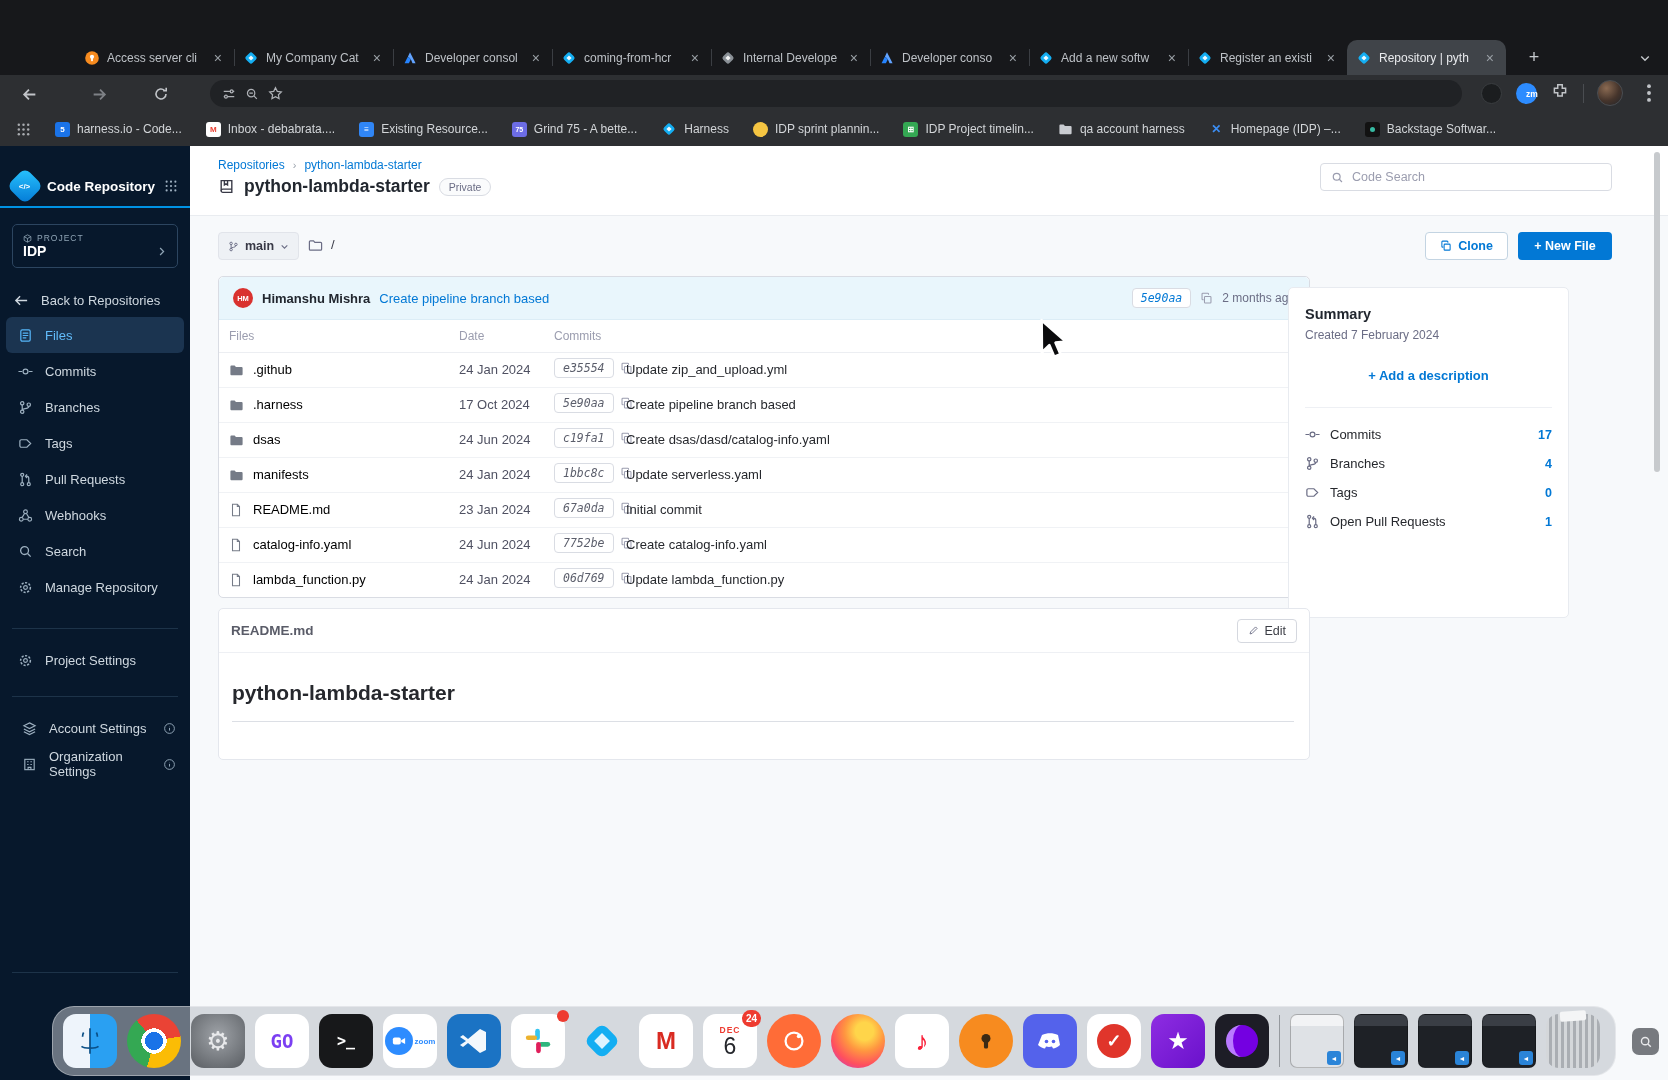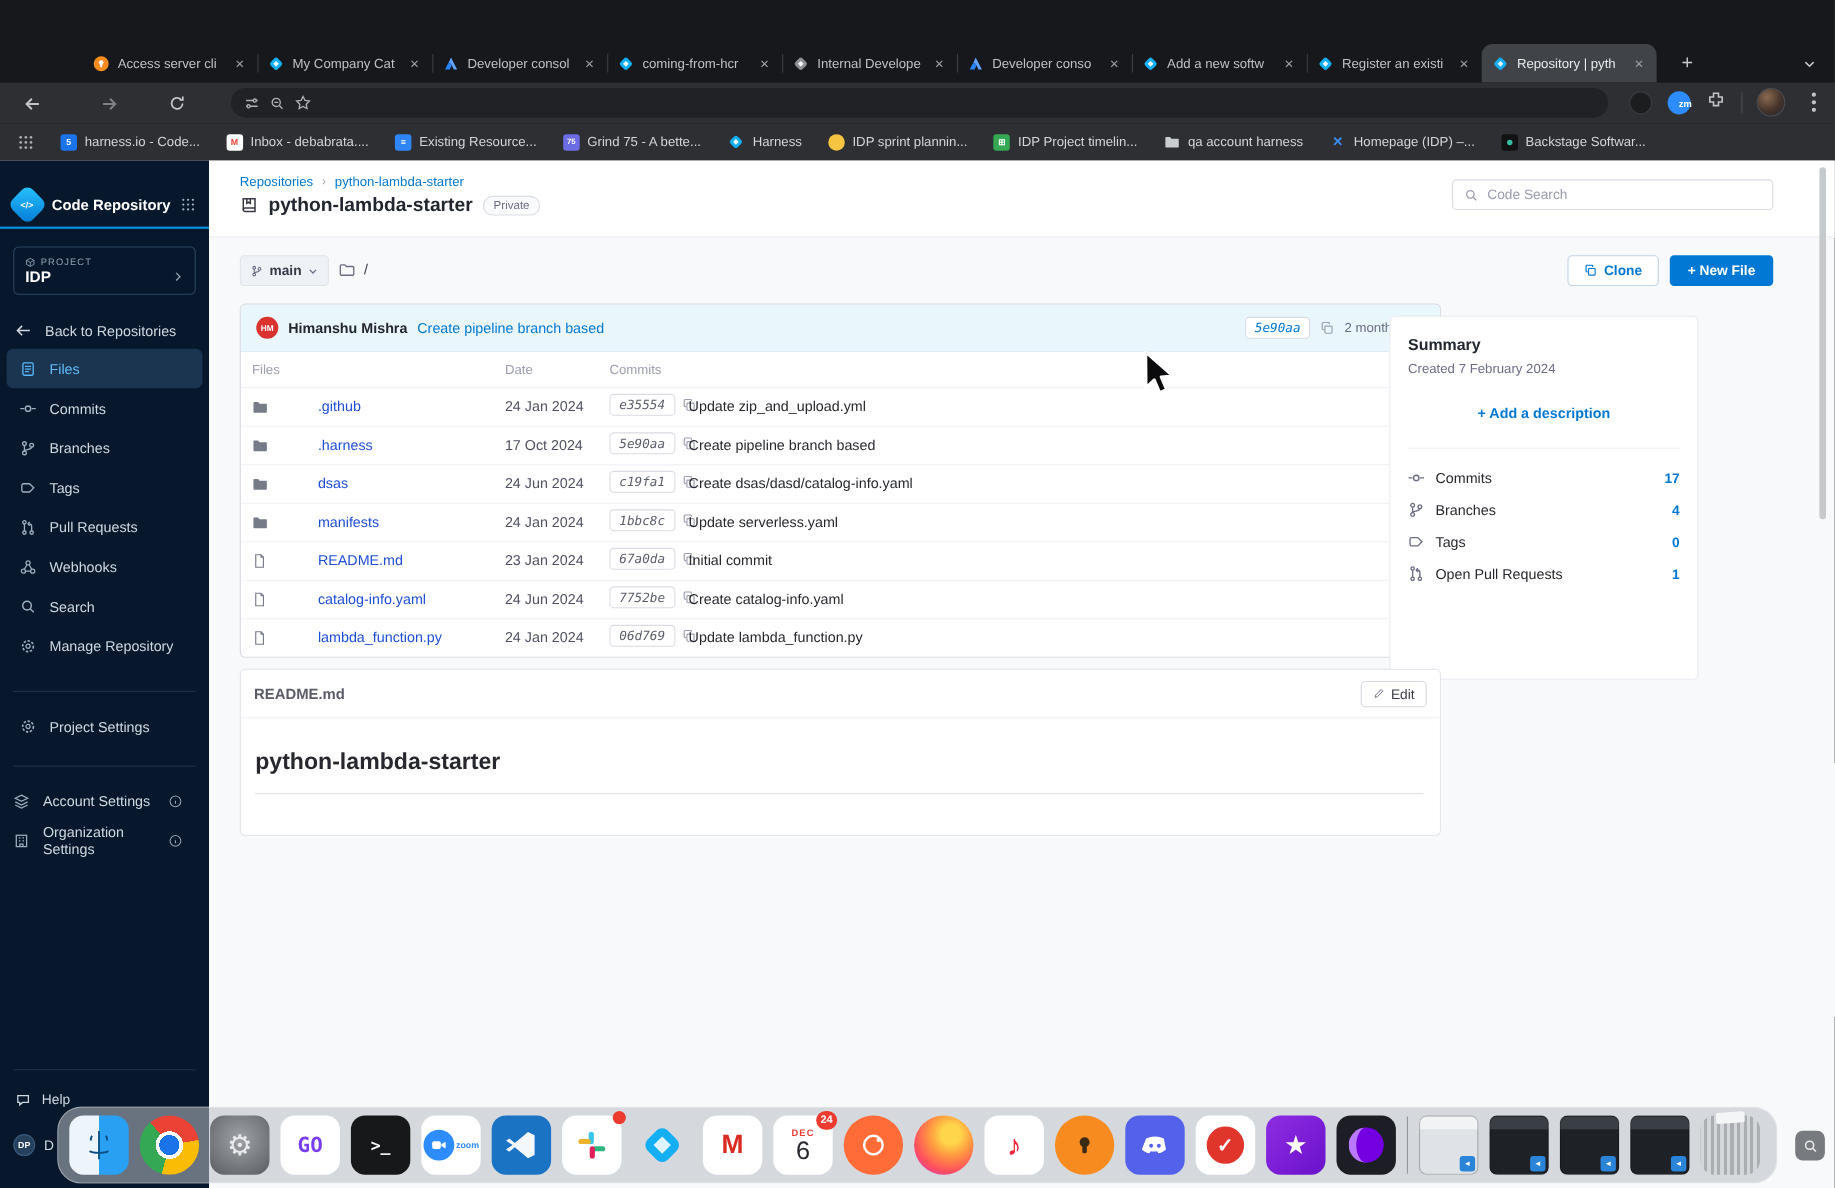--- a/index.html
+++ b/index.html
@@ -63,21 +63,21 @@
   .proj-chev { color:#8fa4b5; }
   .sb-back { position:absolute; left:0; top:140px; width:100%; height:28px; display:flex; align-items:center; gap:12px;
              padding:0 14px; font-size:13px; color:#cfd8e0; }
   .sb-nav { position:absolute; left:6px; top:171px; width:178px; }
   .sb-item { height:36px; display:flex; align-items:center; gap:12px; padding:0 12px; font-size:13px; color:#cfd8e0; border-radius:6px; }
   .sb-item .sb-ic { width:15px; color:#9db0c0; flex:0 0 15px; }
   .sb-item.active { background:#1b3450; color:#62bcfa; }
   .sb-item.active .sb-ic { color:#56b5f8; }
   .sb-div { position:absolute; left:12px; width:166px; height:1px; background:#1d3349; }
   .sb-nav2 { position:absolute; left:6px; top:496px; width:178px; }
-  .sb-nav3 { position:absolute; left:0; top:564px; width:178px; }
+  .sb-nav3 { position:absolute; left:10px; top:564px; width:178px; }
   .sb-item .sb-info { margin-left:auto; color:#8fa4b5; }
   .sb-footer { position:absolute; left:0; top:840px; width:100%; }
   .sb-help { display:flex; align-items:center; gap:10px; padding:0 14px; height:28px; font-size:12.5px; color:#cfd8e0; }
   .sb-user { display:flex; align-items:center; gap:8px; padding:0 12px; height:30px; margin-top:12px; font-size:12.5px; color:#cfd8e0; }
   .sb-user-av { width:20px; height:20px; border-radius:50%; background:#24405d; border:1px solid #3a5a7c; color:#fff;
                 font-size:8px; font-weight:bold; display:flex; align-items:center; justify-content:center; }
 
   
   .content { position:absolute; left:190px; top:0; width:1478px; height:934px; }
   .page-head { position:absolute; left:0; top:0; width:100%; height:70px; background:#fff; border-bottom:1px solid #e9ecf0; }
@@ -120,26 +120,26 @@
   .cb-time { font-size:12px; color:#6b6d85; }
 
   .tbl-head { position:absolute; left:0; top:43px; width:100%; height:33px; border-bottom:1px solid #eceef2;
               font-size:12px; color:#9b9daf; }
   .tbl-head span { position:absolute; top:9px; }
   .th-files { left:10px; } .th-date { left:240px; } .th-commits { left:335px; }
   .file-rows { position:absolute; left:0; top:76px; width:100%; }
   .frow { position:relative; height:35px; border-bottom:1px solid #f0f2f5; font-size:13px; }
   .frow:last-child { border-bottom:none; }
   .frow .f-ic { position:absolute; left:10px; top:10px; width:15px; color:#757b87; }
-  .frow .f-name { position:absolute; left:34px; top:9px; color:#1d4ed8;margin-left:36px; }
+  .frow .f-name { position:absolute; left:34px; top:9px; color:#000000; }
   .frow .f-date { position:absolute; left:240px; top:9px; color:#4f5162; }
   .frow .f-hash { position:absolute; left:335px; top:5px; display:flex; gap:6px; align-items:center; }
   .frow .f-msg { position:absolute; left:407px; top:9px; color:#26282d; }
 
-  .summary { position:absolute; left:1073px; top:141px; width:281px; height:331px; background:#fff; border:1px solid #e8ebf0; border-radius:5px; padding:18px 16px; }
+  .summary { position:absolute; left:1098px; top:141px; width:281px; height:331px; background:#fff; border:1px solid #e8ebf0; border-radius:5px; padding:18px 16px; }
   .sum-title { font-size:14.5px; font-weight:bold; color:#22272f; }
   .sum-created { font-size:12px; color:#6b6d85; margin-top:6px; }
   .sum-add { margin-top:26px; text-align:center; font-size:13px; font-weight:bold; color:#0278d5; }
   .sum-stats { margin-top:24px; border-top:1px solid #eef0f4; padding-top:12px; }
   .stat-row { height:29px; display:flex; align-items:center; gap:10px; font-size:13px; color:#26282d; }
   .stat-row .sb-ic { color:#6b6d85; width:15px; flex:0 0 15px; }
   .stat-val { margin-left:auto; color:#0278d5; font-weight:bold; font-size:12.5px; }
 
   .readme-card { position:absolute; left:28px; top:462px; width:1092px; height:152px; background:#fff; border:1px solid #e4e7ed; border-radius:5px; }
   .readme-head { position:absolute; left:0; top:0; width:100%; height:44px; display:flex; align-items:center; padding:0 12px;
@@ -605,34 +605,20 @@
           <span class="sb-info">
             <svg width="13" height="13" viewBox="0 0 16 16" fill="none" stroke="currentColor" stroke-width="1.2">
               <circle cx="8" cy="8" r="6"></circle>
               <path d="M8 7.2v3.4M8 5v.3"></path>
             </svg>
           </span>
         </div>
       </div>
 
     <div class="sb-div" style="top:826px"></div>
-    <div class="sb-footer">
-      <div class="sb-help">
-        <span>
-            <svg width="14" height="14" viewBox="0 0 16 16" fill="none" stroke="currentColor" stroke-width="1.3">
-              <path d="M2.5 3.5h11v7h-6l-3 2.5v-2.5h-2z"></path>
-            </svg>
-          </span>
-        <span>Help</span>
-      </div>
-      <div class="sb-user">
-        <span class="sb-user-av">DP</span>
-        <span>D</span>
-      </div>
-    </div>
   </div>
 
   <div class="content">
     <div class="page-head">
       <div class="breadcrumb">
         <a href="#">Repositories</a>
         <span class="bc-sep">›</span>
         <a href="#">python-lambda-starter</a>
       </div>
       <div class="title-row">

